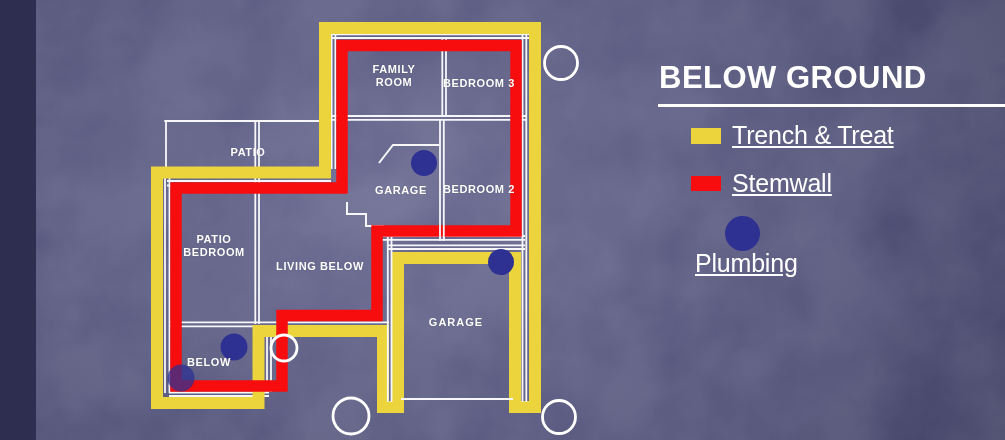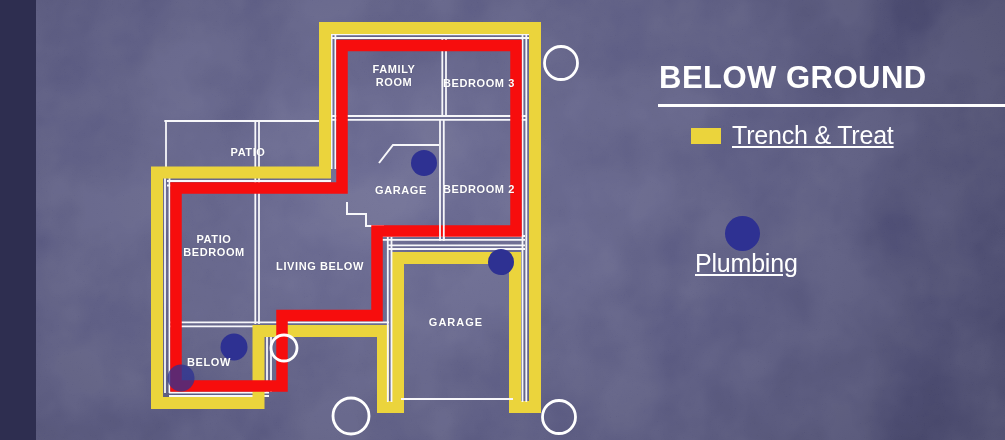--- a/index.html
+++ b/index.html
@@ -116,20 +116,26 @@
     <div class="legend-title">BELOW GROUND</div>
     <div class="legend-underline"></div>
 
     <div class="legend-row row1">
       <span class="swatch-box">
         <span class="swatch-rect" style="background: rgb(235, 212, 60);"></span>
       </span>
       <span class="legend-label">Trench &amp; Treat</span>
     </div>
 
+    <div class="legend-row row2">
+      <span class="swatch-box">
+        <span class="swatch-rect" style="height: 15px; background: rgb(247, 13, 13);"></span>
+      </span>
+      <span class="legend-label">Stemwall</span>
+    </div>
 
     <div class="legend-row row3">
       <span class="swatch-box">
         <span class="swatch-circle" style="background: rgb(46, 49, 146);"></span>
       </span>
       <span class="legend-label">Plumbing</span>
     </div>
   </div>
 
 </div>

